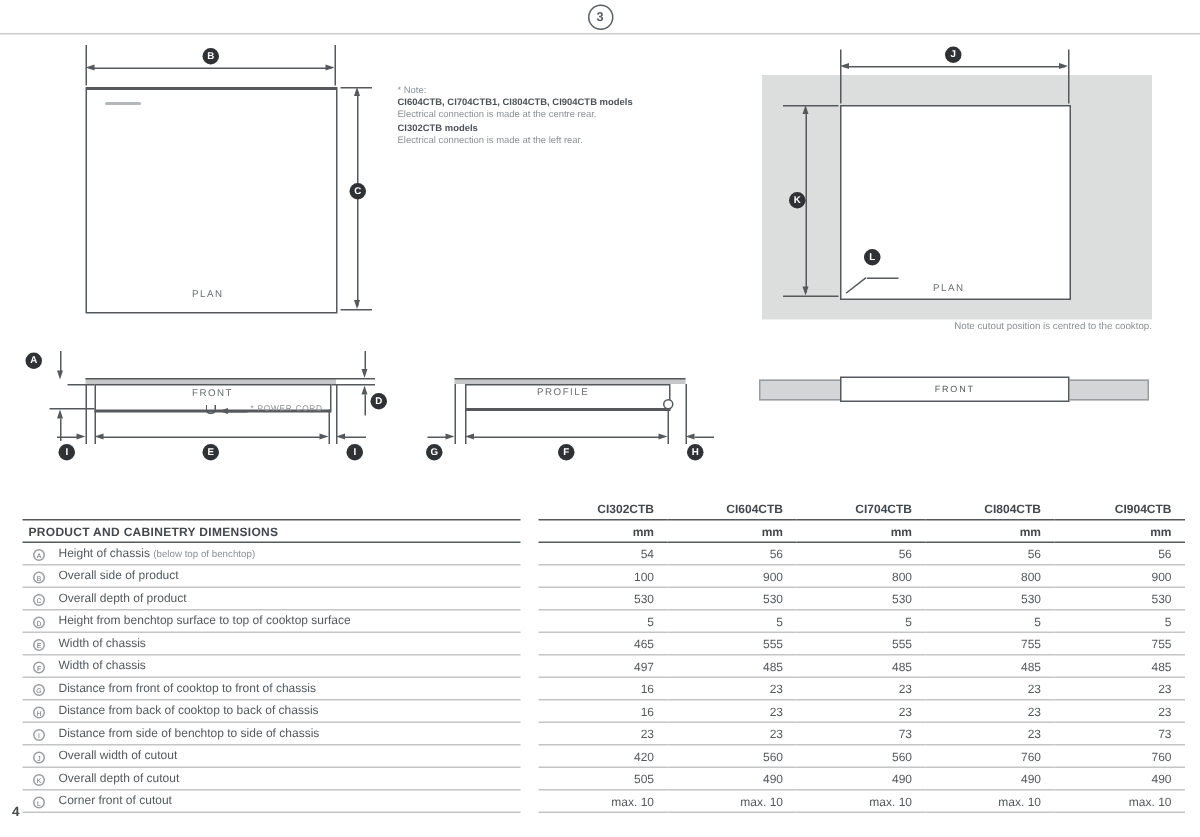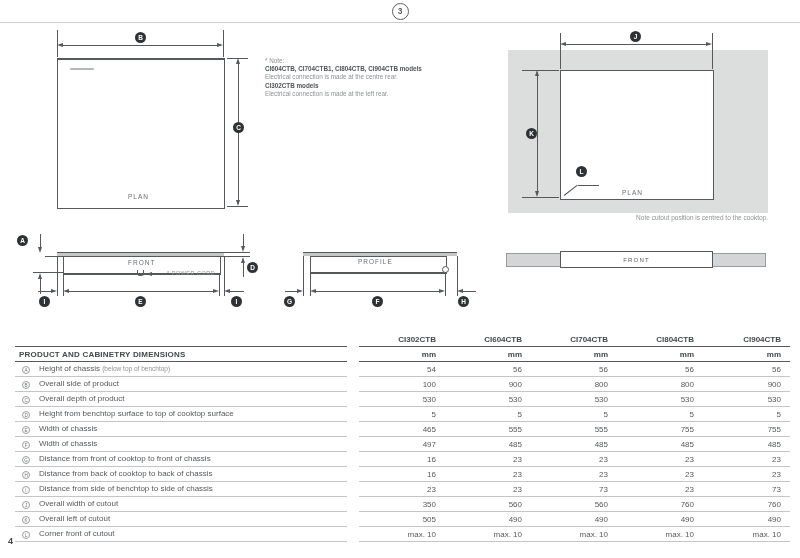--- a/index.html
+++ b/index.html
@@ -327,29 +327,29 @@
       <td class="val">23</td>
       <td class="val">73</td>
       <td class="val">23</td>
       <td class="val">73</td>
     </tr>
         <tr>
       <td class="lbl">
         <span class="keycirc">J</span><span>Overall width of cutout</span> 
       </td>
       <td class="gap"></td>
-      <td class="val">350</td>
+      <td class="val">420</td>
       <td class="val">560</td>
       <td class="val">560</td>
       <td class="val">760</td>
       <td class="val">760</td>
     </tr>
         <tr>
       <td class="lbl">
-        <span class="keycirc">K</span><span>Overall left of cutout</span> 
+        <span class="keycirc">K</span><span>Overall depth of cutout</span> 
       </td>
       <td class="gap"></td>
       <td class="val">505</td>
       <td class="val">490</td>
       <td class="val">490</td>
       <td class="val">490</td>
       <td class="val">490</td>
     </tr>
         <tr>
       <td class="lbl">

